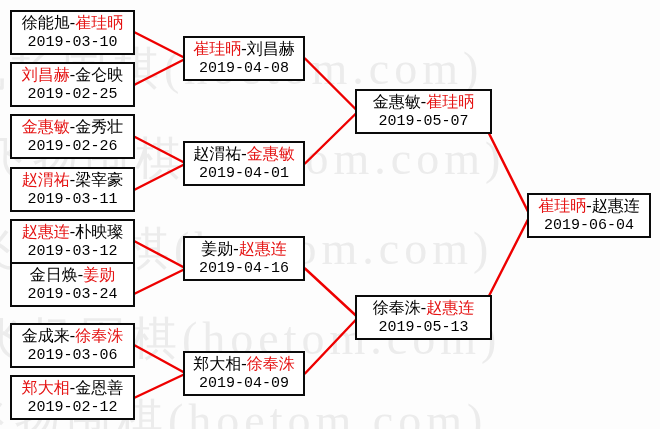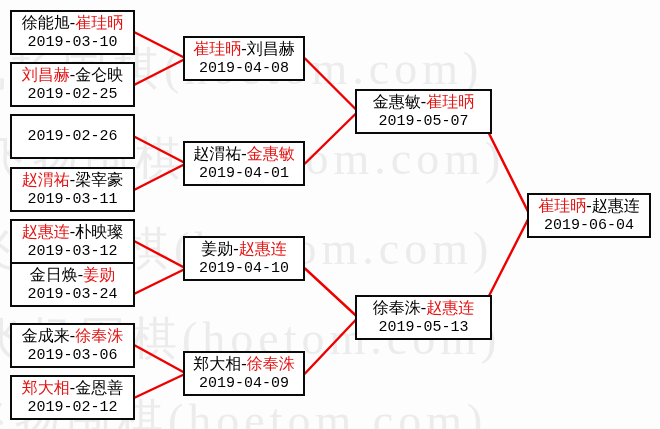--- a/index.html
+++ b/index.html
@@ -71,20 +71,21 @@
 
   <div class="box r1 m1">
     <div class="names"><span>徐能旭</span><span>-</span><span class="winner">崔珪昞</span></div>
     <div class="date">2019-03-10</div>
   </div>
   <div class="box r1 m2">
     <div class="names"><span class="winner">刘昌赫</span><span>-</span><span>金仑映</span></div>
     <div class="date">2019-02-25</div>
   </div>
   <div class="box r1 m3">
+    <div class="names"><span class="winner">金惠敏</span><span>-</span><span>金秀壮</span></div>
     <div class="date">2019-02-26</div>
   </div>
   <div class="box r1 m4">
     <div class="names"><span class="winner">赵渭祐</span><span>-</span><span>梁宰豪</span></div>
     <div class="date">2019-03-11</div>
   </div>
   <div class="box r1 m5">
     <div class="names"><span class="winner">赵惠连</span><span>-</span><span>朴映璨</span></div>
     <div class="date">2019-03-12</div>
   </div>
@@ -104,21 +105,21 @@
   <div class="box r2 m1">
     <div class="names"><span class="winner">崔珪昞</span><span>-</span><span>刘昌赫</span></div>
     <div class="date">2019-04-08</div>
   </div>
   <div class="box r2 m2">
     <div class="names"><span>赵渭祐</span><span>-</span><span class="winner">金惠敏</span></div>
     <div class="date">2019-04-01</div>
   </div>
   <div class="box r2 m3">
     <div class="names"><span>姜勋</span><span>-</span><span class="winner">赵惠连</span></div>
-    <div class="date">2019-04-10</div>
+    <div class="date">2019-04-16</div>
   </div>
   <div class="box r2 m4">
     <div class="names"><span>郑大相</span><span>-</span><span class="winner">徐奉洙</span></div>
     <div class="date">2019-04-09</div>
   </div>
 
   <div class="box sf m1">
     <div class="names"><span>金惠敏</span><span>-</span><span class="winner">崔珪昞</span></div>
     <div class="date">2019-05-07</div>
   </div>

